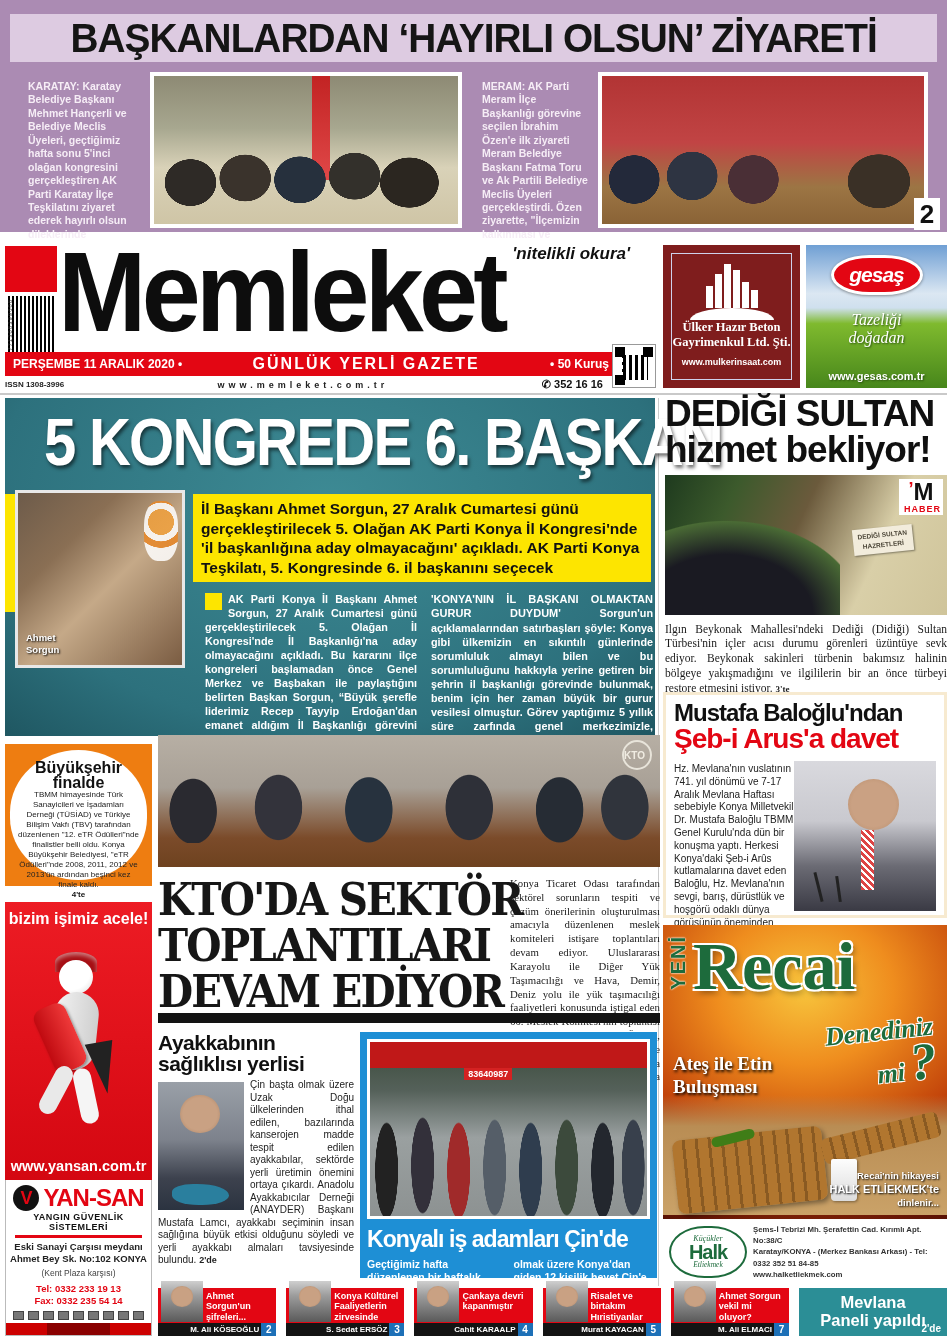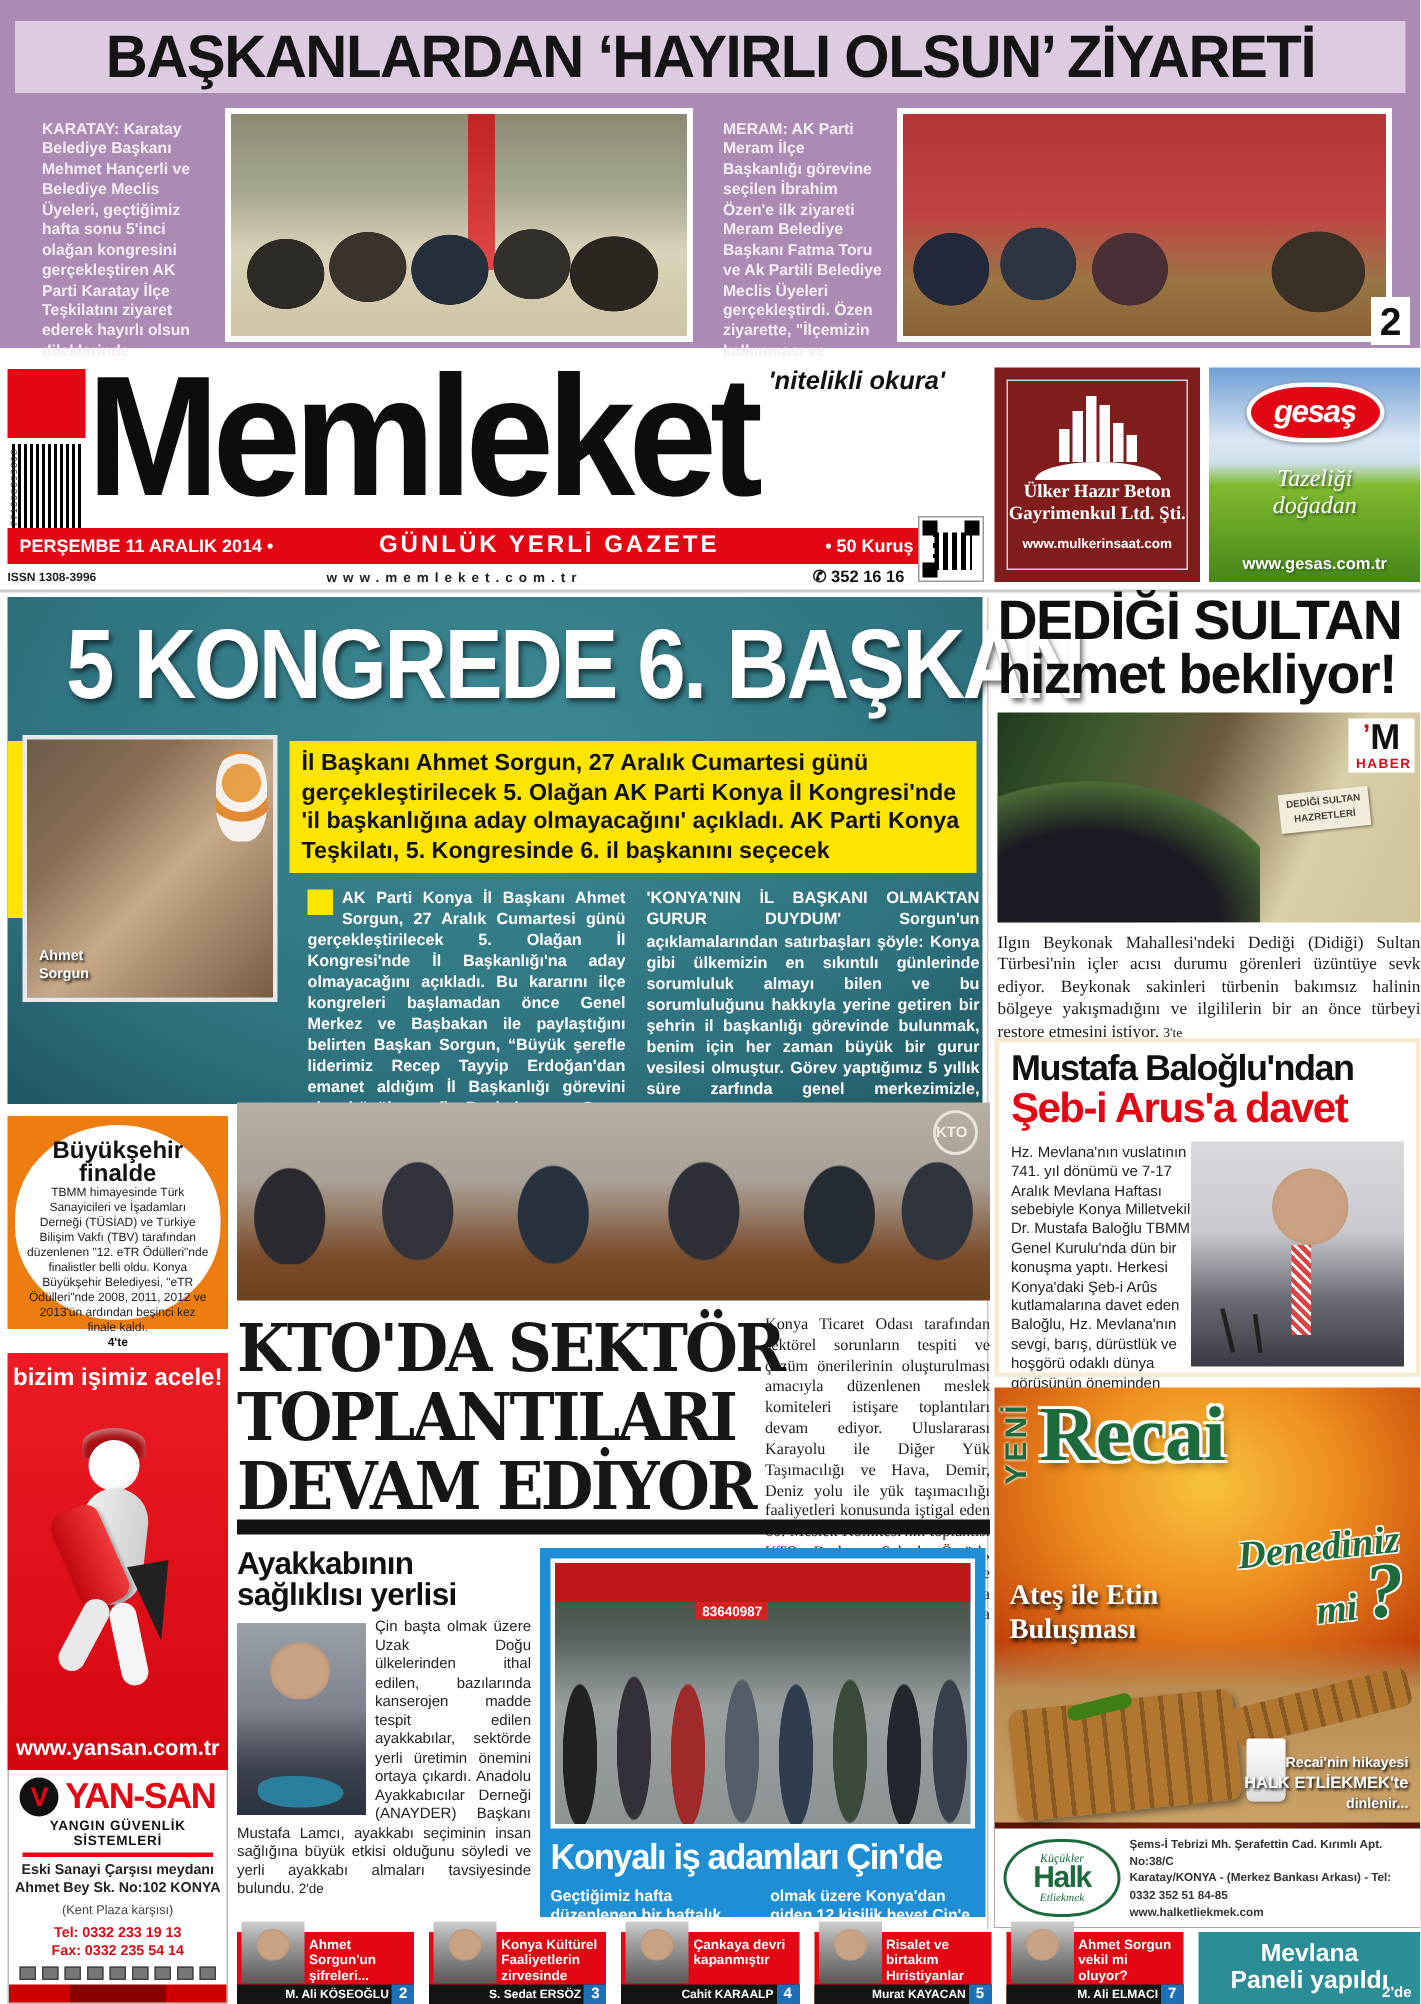--- a/index.html
+++ b/index.html
@@ -92,21 +92,21 @@
   .sorgun-photo .ak { position:absolute; right:4px; top:8px; width:34px; height:60px;
     background:radial-gradient(circle at 50% 35%,#f0a03c 30%,#fff 31% 45%,#e88727 46% 60%,#fff 61%); border-radius:40%; opacity:.85; }
   .sorgun-caption { position:absolute; left:8px; bottom:10px; color:#fff; font-size:9.5px; font-weight:bold; line-height:1.2; text-shadow:1px 1px 2px #000; }
   .kongre-subhead { position:absolute; left:188px; top:96px; width:458px; background:#fde500; padding:5px 8px;
     font-size:15.5px; line-height:1.26; font-weight:bold; color:#111; }
   .kongre-col { position:absolute; top:194px; color:#fff; font-size:10.8px; line-height:1.3; font-weight:bold; text-align:justify; }
   .kongre-col1 { left:200px; width:212px; }
   .kongre-col2 { left:426px; width:222px; }
   .kongre-bullet { float:left; width:17px; height:17px; background:#fde500; margin:1px 6px 0 0; }
   .kongre-col2 .c2head { font-size:11px; letter-spacing:0; }
-  .pageref { font-weight:normal; font-size:9px; }
+  .pageref { font-weight:bold; font-size:9px; }
 
   
   .dedigi { position:absolute; left:665px; top:396px; width:282px; height:288px; }
   .dedigi-h { text-align:left; color:#101010; font-weight:bold; line-height:0.98; letter-spacing:-1px; }
   .dedigi-h .l1 { font-size:37px; white-space:nowrap; }
   .dedigi-h .l2 { font-size:37px; white-space:nowrap; }
   .dedigi-photo { position:relative; margin-top:6px; width:282px; height:140px;
     background:linear-gradient(115deg,#1e3a1e 0%,#3c5a2c 22%,#6b5a3c 45%,#d9cfa8 72%,#cfc49a 100%); overflow:hidden; }
   .dedigi-photo .tomb { position:absolute; left:0; bottom:0; width:62%; height:78%;
     background:radial-gradient(90% 100% at 35% 100%,#1a1a22 55%,#4a6b35 85%,transparent 86%); }
@@ -210,21 +210,21 @@
                radial-gradient(7% 80% at 95% 52%,#38404c 58%,transparent 60%); }
   .cin-headline { margin-top:6px; color:#fff; font-size:24px; font-weight:bold; letter-spacing:-1px; white-space:nowrap; transform:scaleX(0.96); transform-origin:0 50%; }
   .cin-cols { display:flex; gap:10px; margin-top:5px; }
   .cin-cols div { flex:1; color:#fff; font-size:10.5px; font-weight:bold; line-height:1.25; }
 
   
   .recai { position:absolute; left:663px; top:925px; width:284px; height:360px; overflow:hidden;
     background:radial-gradient(120% 80% at 50% 18%, #f7c43c 0%, #ef8d1e 26%, #c2430a 55%, #641505 85%, #3c0c03 100%); }
   .recai-yeni { position:absolute; left:4px; top:10px; color:#1d6b3c; font-size:20px; font-weight:bold;
     writing-mode:vertical-rl; transform:rotate(180deg); text-shadow:0 0 2px #fff,0 0 2px #fff; letter-spacing:2px; }
-  .recai-brand { position:absolute; left:30px; top:2px; color:#1d6b3c; font-size:52px; font-weight:bold; font-family:"Liberation Serif", serif;
+  .recai-brand { position:absolute; left:30px; top:2px; color:#1d6b3c; font-size:68px; font-weight:bold; font-family:"Liberation Serif", serif;
     text-shadow:-2px -2px 0 #fff,2px -2px 0 #fff,-2px 2px 0 #fff,2px 2px 0 #fff,3px 4px 6px rgba(0,0,0,.4); }
   .recai-q { position:absolute; right:12px; top:94px; text-align:right; color:#1d6b3c; font-style:italic; font-weight:bold;
     font-family:"Liberation Serif", serif; font-size:26px; line-height:1.0;
     text-shadow:-1px -1px 0 #fff,1px -1px 0 #fff,-1px 1px 0 #fff,1px 1px 0 #fff; transform:rotate(-6deg); }
   .recai-q .mark { font-size:52px; line-height:0.8; }
   .recai-tag { position:absolute; left:10px; top:128px; color:#fff; font-family:"Liberation Serif", serif;
     font-weight:bold; font-size:19px; line-height:1.2; text-shadow:1px 2px 3px #000; }
   .recai-food { position:absolute; left:0; bottom:70px; width:100%; height:120px;
     background:linear-gradient(180deg, rgba(186,141,84,0) 0%, #b98d54 26%, #caa268 100%); }
   .etli { position:absolute; left:12px; bottom:8px; width:150px; height:74px; background:
@@ -282,21 +282,21 @@
     <div class="page-badge">2</div>
   </section>
 
   <section class="masthead">
     <div class="red-square"></div>
     <div class="barcode"></div>
     <div class="barcode-num">9771308399608</div>
     <h1 class="paper-title">Memleket</h1>
     <div class="tagline">'nitelikli okura'</div>
     <div class="red-bar">
-      <span class="mdate">PERŞEMBE 11 ARALIK 2014 •</span>
+      <span class="mdate">PERŞEMBE 11 ARALIK 2020 •</span>
       <span class="mslogan">GÜNLÜK YERLİ GAZETE</span>
       <span class="mprice">• 50 Kuruş</span>
     </div>
     <div class="qr"></div>
     <div class="under-bar">
       <span class="issn">ISSN 1308-3996</span>
       <span class="site">www.memleket.com.tr</span>
       <span class="phone">✆ 352 16 16</span>
     </div>
   </section>

